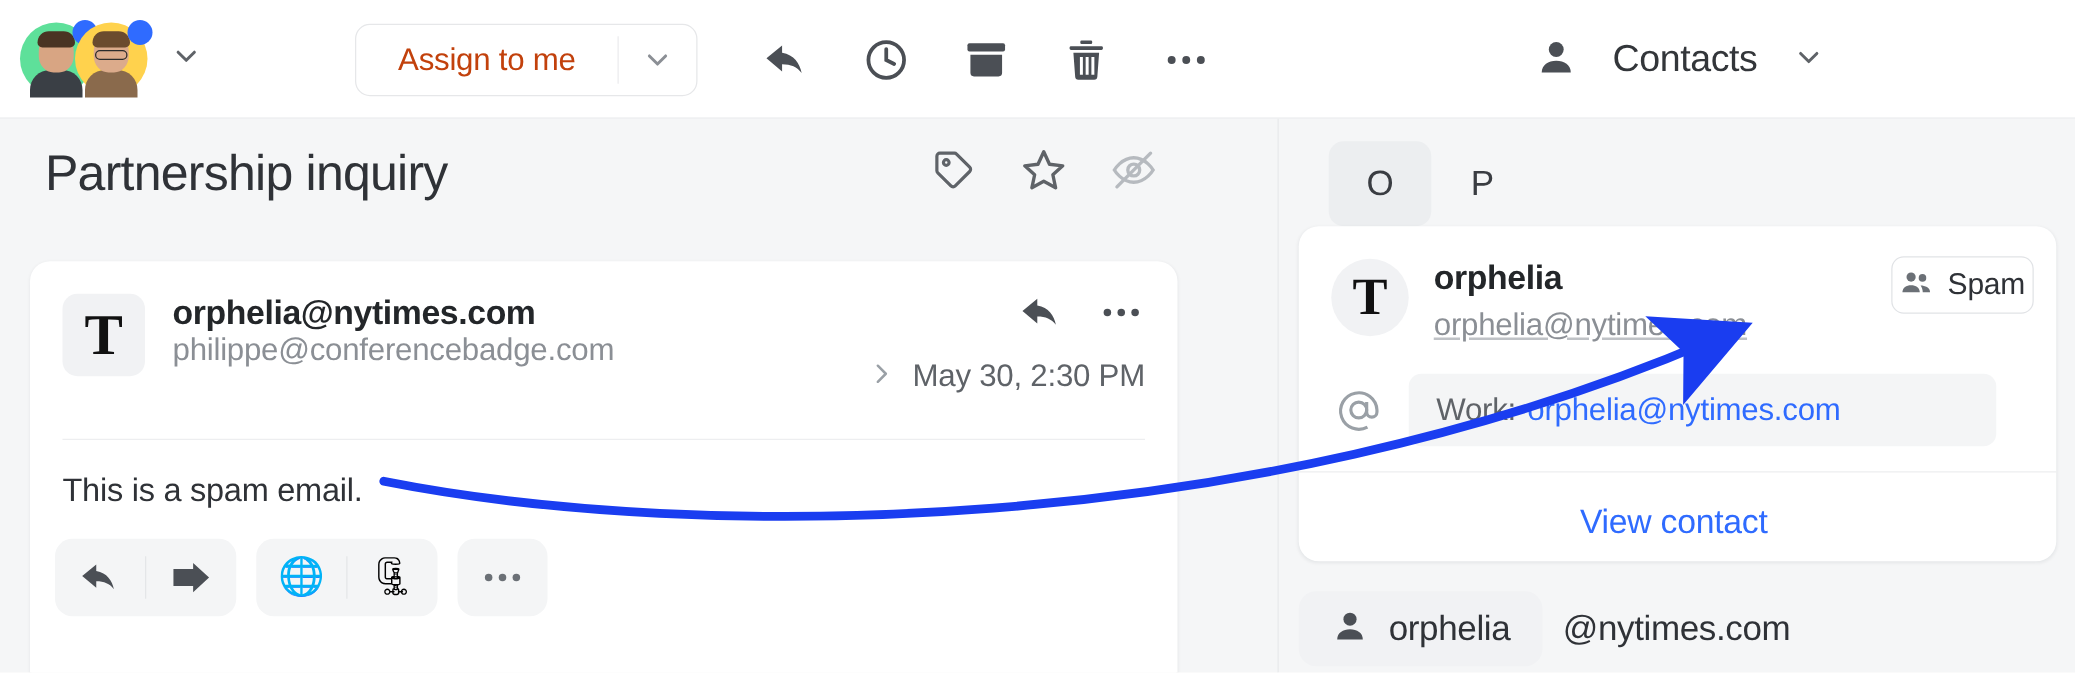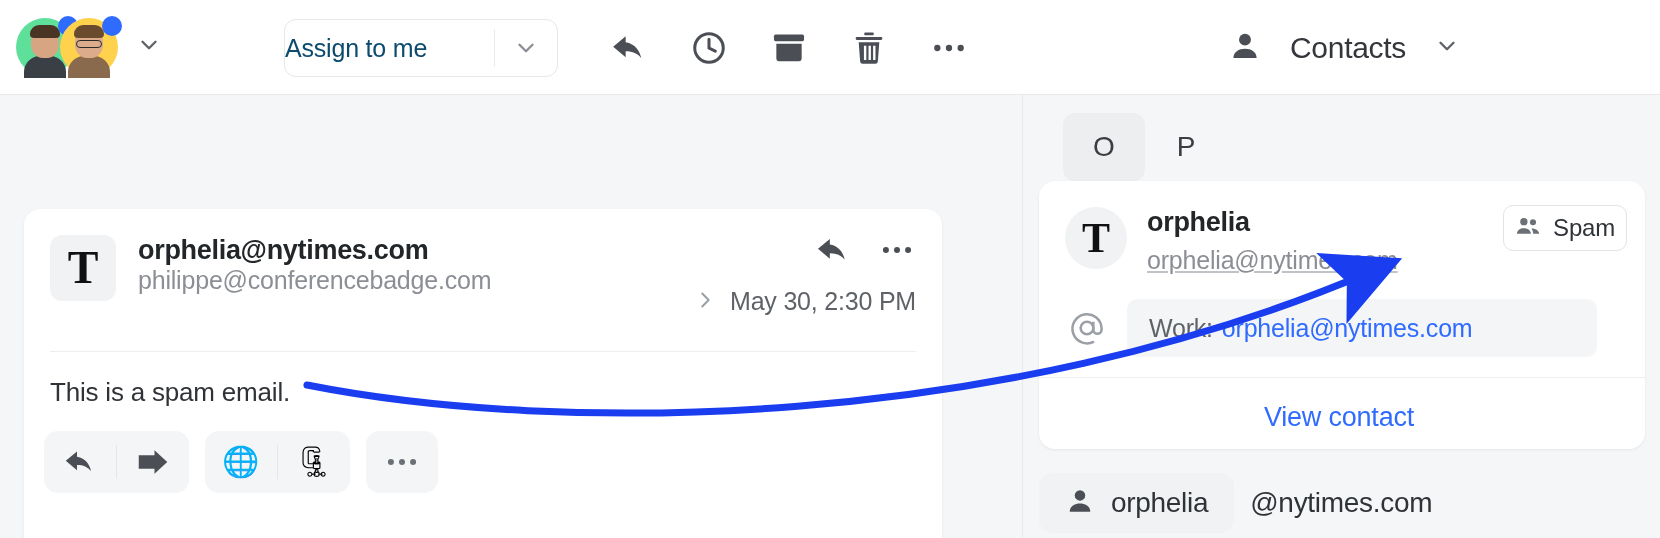--- a/index.html
+++ b/index.html
@@ -61,21 +61,21 @@
   }
   .av-chevron { margin-left: 18px; color: #5f6368; }
 
   .assign-btn {
     position: absolute; left: 284px; top: 19px;
     height: 58px; width: 274px;
     border: 1px solid #e6e7e9; border-radius: 12px; background: #fff;
     display: flex; align-items: center;
   }
   .assign-label {
-    flex: 1; font-size: 25px; color: #0c4a6e;
+    flex: 1; text-align: center; font-size: 25px; color: #c2410c;
     letter-spacing: -0.2px;
   }
   .assign-sep { width: 1px; height: 38px; background: #ebecee; }
   .assign-caret { width: 62px; display: flex; align-items: center; justify-content: center; }
 
   .tb-icons { position: absolute; left: 600px; top: 19px; display: flex; align-items: center; gap: 22px; }
   .tb-btn {
     width: 58px; height: 58px; border-radius: 10px;
     display: flex; align-items: center; justify-content: center;
     background: transparent; border: none;
@@ -171,21 +171,21 @@
   }
   .cc-logo .nyt-glyph { font-size: 42px; }
   .cc-names { margin-left: 20px; }
   .cc-name { font-size: 27px; font-weight: bold; color: #232629; letter-spacing: -0.3px; }
   .cc-email {
     font-size: 25px; color: #8b8f95; margin-top: 8px;
     text-decoration: underline; text-decoration-color: #bfc2c6; letter-spacing: -0.2px;
   }
   .spam-btn {
     position: absolute; right: 18px; top: 24px;
-    height: 46px; padding: 0 11px;
+    height: 46px; padding: 0 6px;
     background: #fff; border: 1px solid #e1e3e6; border-radius: 10px;
     display: flex; align-items: center; gap: 12px;
   }
   .spam-label { font-size: 24px; color: #2f3237; letter-spacing: -0.2px; }
 
   .work-row { position: absolute; left: 26px; top: 118px; display: flex; align-items: center; gap: 18px; }
   .at-icon { width: 44px; display: flex; align-items: center; justify-content: center; font-size: 34px; color: #9aa0a6; }
   .work-field {
     background: #f4f5f6; border-radius: 10px; height: 58px;
     display: flex; align-items: center; padding: 0 22px; min-width: 470px;
@@ -300,20 +300,43 @@
       <span>
         <svg width="26" height="26" viewBox="0 0 24 24" fill="none" stroke="#5f6368" stroke-width="2.2" stroke-linecap="round" stroke-linejoin="round">
             <polyline points="6 9 12 15 18 9"></polyline>
           </svg>
       </span>
     </div>
   </div>
 
   <div class="left">
 
+    <div class="subject-row">
+      <div class="subject">Partnership inquiry</div>
+      <div class="subject-icons">
+        <span class="si">
+          <svg width="36" height="36" viewBox="0 0 24 24" fill="none" stroke="#5f6368" stroke-width="1.7" stroke-linejoin="round">
+              <path d="M20.5 12.8 12.8 20.5a1.6 1.6 0 0 1-2.3 0l-7-7a1.6 1.6 0 0 1-.5-1.1V4.6A1.6 1.6 0 0 1 4.6 3h7.8c.4 0 .8.2 1.1.5l7 7a1.6 1.6 0 0 1 0 2.3z"></path>
+              <circle cx="8" cy="8" r="1.5"></circle>
+            </svg>
+        </span>
+        <span class="si">
+          <svg width="38" height="38" viewBox="0 0 24 24" fill="none" stroke="#5f6368" stroke-width="1.7" stroke-linejoin="round">
+              <polygon points="12 2.8 14.9 9.1 21.6 9.9 16.6 14.4 18 21 12 17.7 6 21 7.4 14.4 2.4 9.9 9.1 9.1"></polygon>
+            </svg>
+        </span>
+        <span class="si">
+          <svg width="38" height="38" viewBox="0 0 24 24" fill="none" stroke="#b6babf" stroke-width="1.7" stroke-linecap="round">
+              <path d="M2.2 12S5.8 5.8 12 5.8 21.8 12 21.8 12 18.2 18.2 12 18.2 2.2 12 2.2 12z"></path>
+              <circle cx="12" cy="12" r="3"></circle>
+              <line x1="3.5" y1="20.5" x2="20.5" y2="3.5"></line>
+            </svg>
+        </span>
+      </div>
+    </div>
 
     <div class="email-card">
       <div class="email-head">
         <div class="nyt-logo">
           <span class="nyt-glyph">T</span>
         </div>
         <div class="email-addr">
           <div class="from-line">orphelia@nytimes.com</div>
           <div class="to-line">philippe@conferencebadge.com</div>
         </div>

